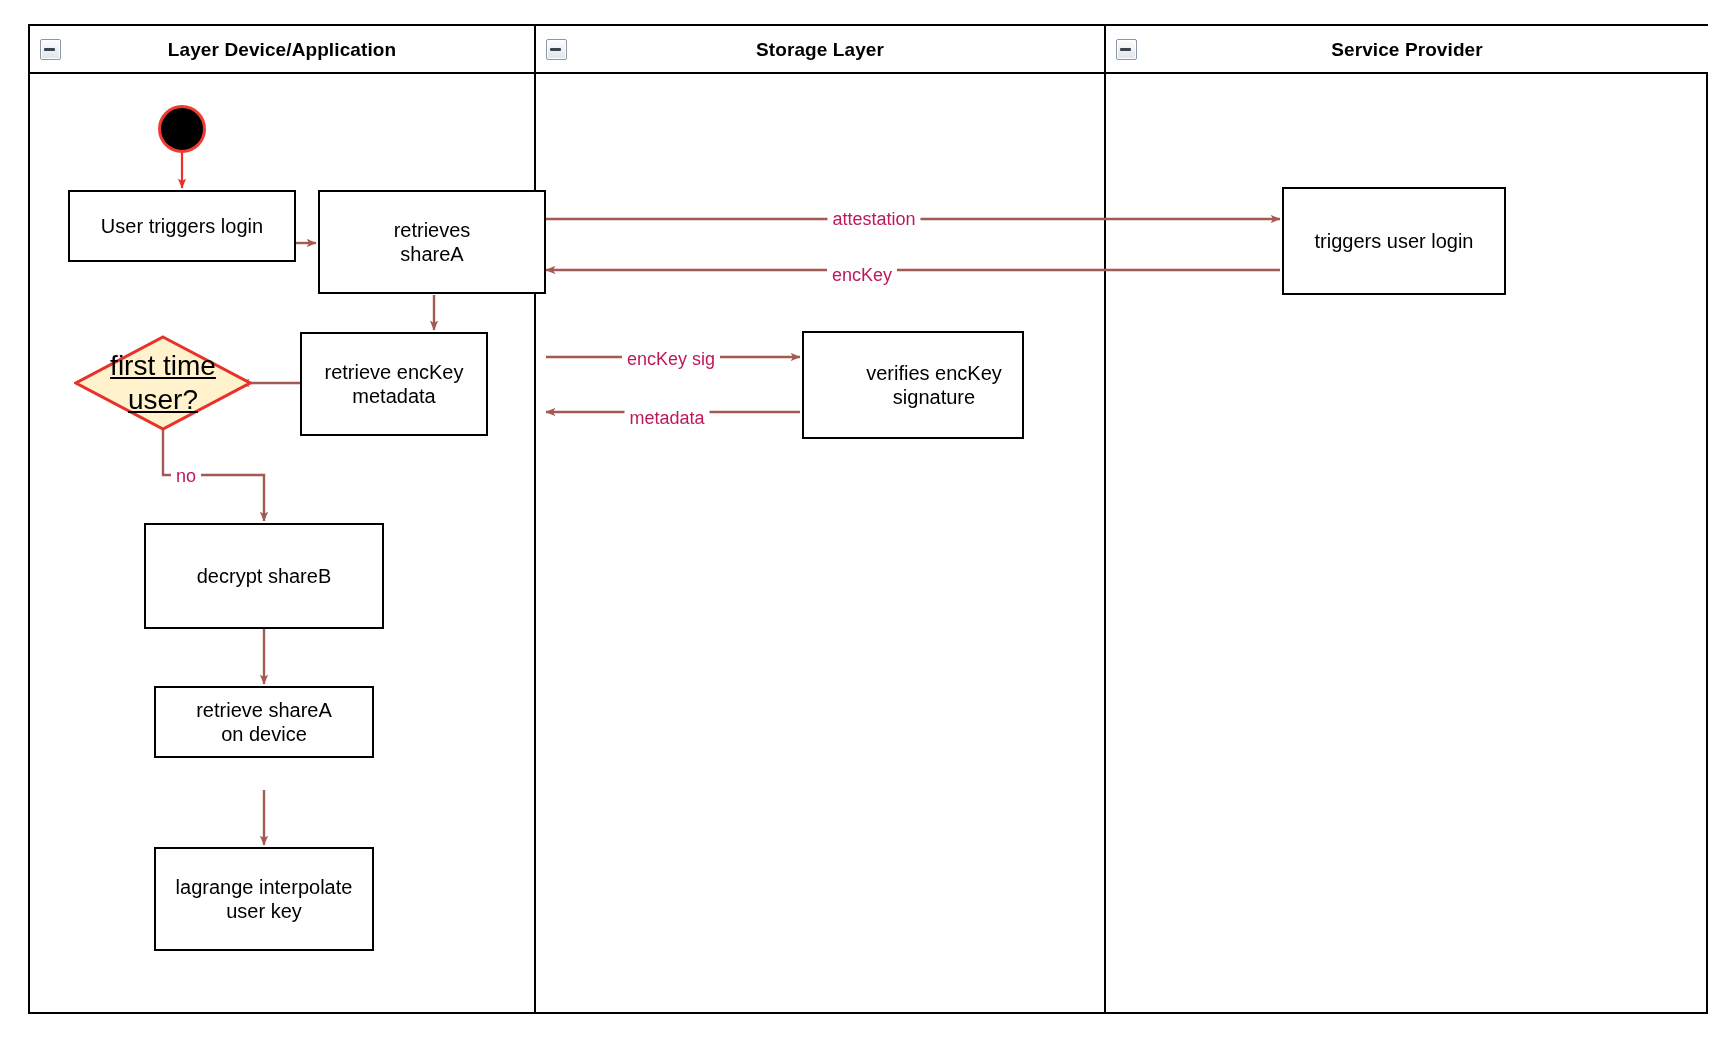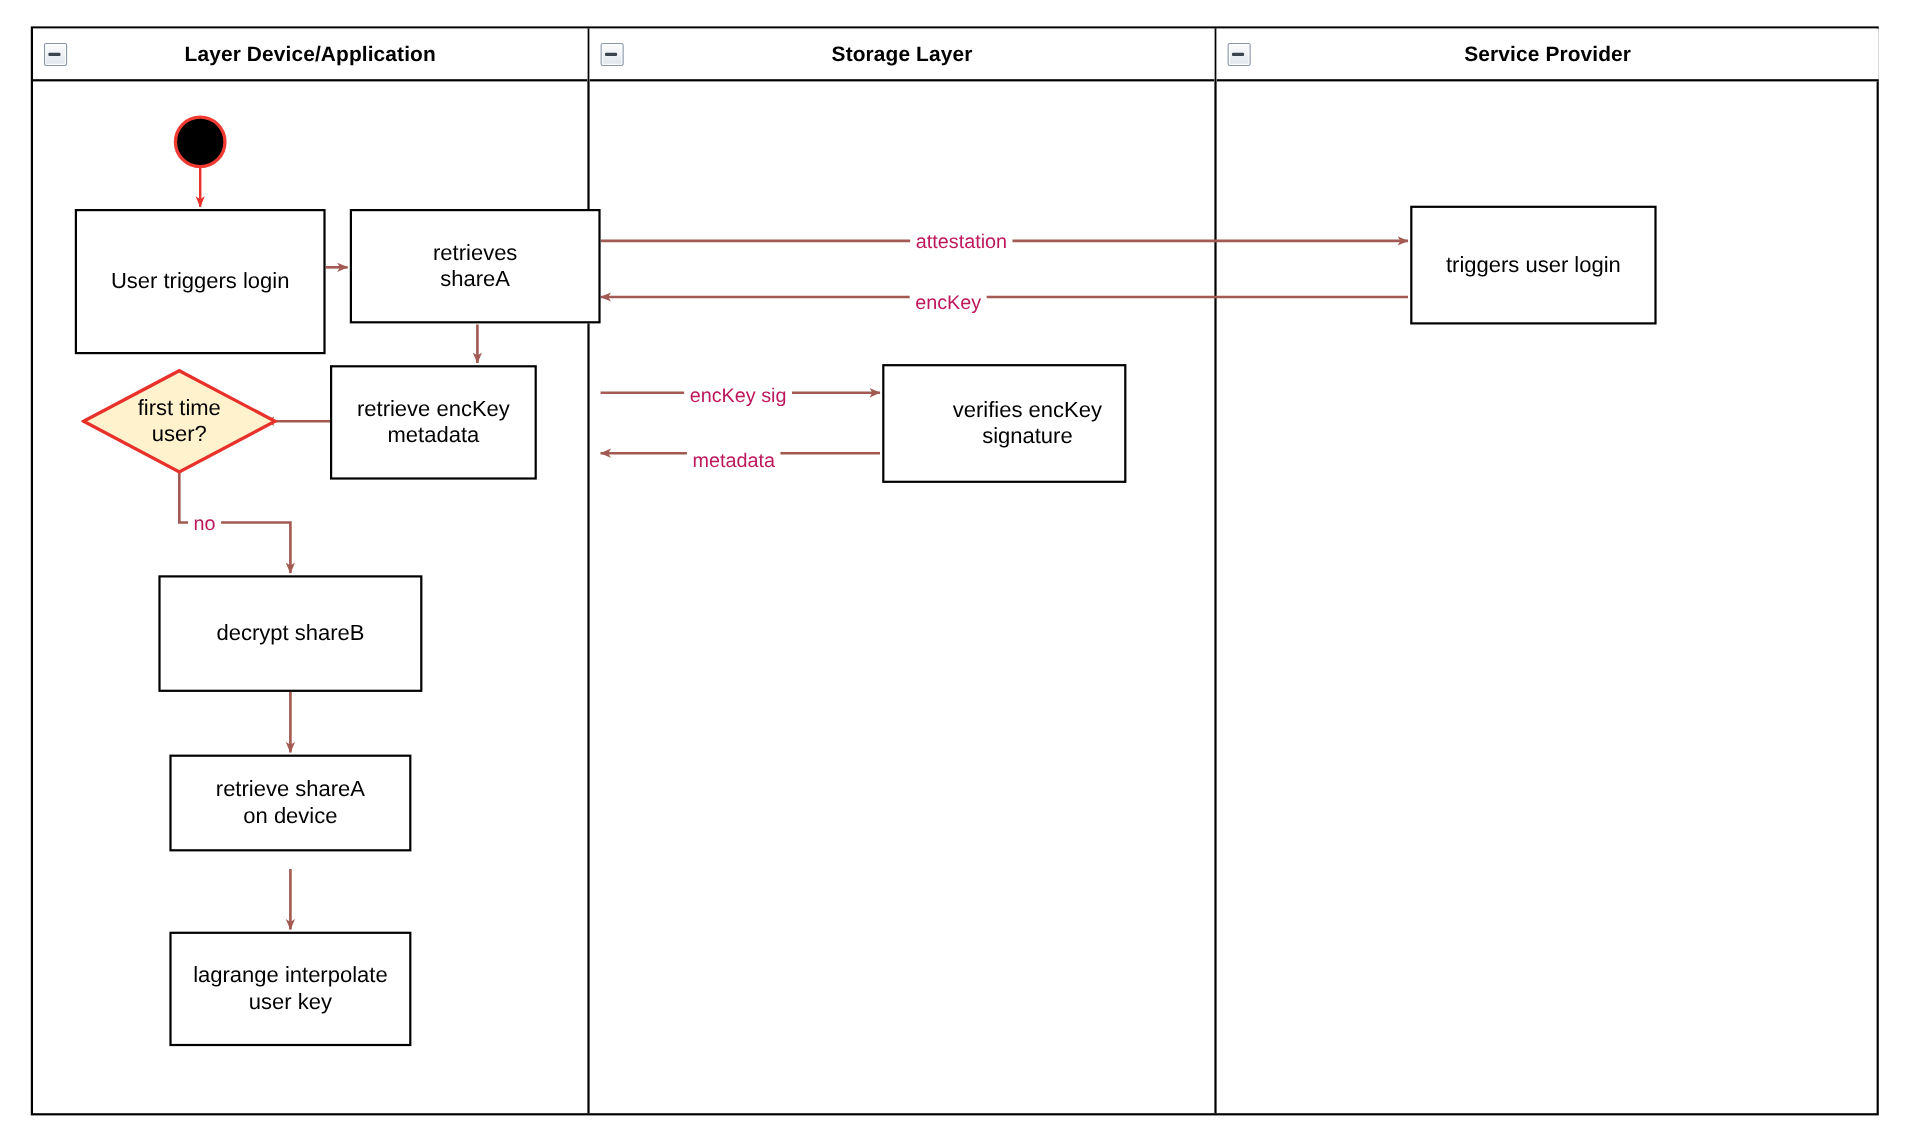--- a/index.html
+++ b/index.html
@@ -31,22 +31,22 @@
         justify-content:center;text-align:center;font-size:20px;color:#000;
         line-height:1.22;padding:2px 6px;white-space:pre-line;}
 
   .start-node{position:absolute;width:48px;height:48px;border-radius:50%;
               background:#000000;border:3px solid #ef3b32;box-sizing:border-box;}
 
   .diamond-wrap{position:absolute;}
   .diamond-wrap svg{position:absolute;left:0;top:0;}
   .diamond-label{position:absolute;left:0;top:0;width:100%;height:100%;
                  display:flex;align-items:center;justify-content:center;
-                 text-align:center;font-size:20px;color:#000;line-height:1.2;
-                 white-space:pre-line;}
+                 text-align:center;font-size:28px;color:#000;line-height:1.2;
+                 white-space:pre-line;text-decoration:underline;}
 
   
   svg.edges{position:absolute;left:0;top:0;width:1732px;height:1038px;
             overflow:visible;pointer-events:none;}
   .edge{fill:none;stroke:#a25a52;stroke-width:2.4;}
   .edge-red{fill:none;stroke:#e8312a;stroke-width:2.2;}
 
   .edge-label{position:absolute;transform:translate(-50%,-50%);
               background:#ffffff;padding:0 5px;font-size:18px;color:#be185d;
               white-space:nowrap;line-height:1.1;}
@@ -114,39 +114,39 @@
 
     
     <path class="edge" d="M264,629 L264,684" marker-end="url(#ah)"></path>
 
     
     <path class="edge" d="M264,790 L264,845" marker-end="url(#ah)"></path>
   </svg>
 
   <div class="start-node" style="left:158px;top:105px;"></div>
 
-  <div class="node" style="left:68px;top:190px;width:228px;height:132px;">User triggers login</div>
+  <div class="node" style="left:68px;top:190px;width:228px;height:72px;">User triggers login</div>
 
   <div class="node" style="left:318px;top:190px;width:228px;height:104px;">retrieves
 shareA</div>
 
   <div class="node" style="left:300px;top:332px;width:188px;height:104px;">retrieve encKey
 metadata</div>
 
   <div class="diamond-wrap" style="left:74px;top:335px;width:178px;height:96px;">
     <svg width="178" height="96" viewBox="0 0 178 96">
       <polygon points="89,2 176,48 89,94 2,48" fill="#fff2cc" stroke="#e8312a" stroke-width="3"></polygon>
     </svg>
     <div class="diamond-label">first time
 user?</div>
   </div>
 
   <div class="node" style="left:144px;top:523px;width:240px;height:106px;">decrypt shareB</div>
 
-  <div class="node" style="left:154px;top:686px;width:220px;height:88px;">retrieve shareA
+  <div class="node" style="left:154px;top:686px;width:220px;height:72px;">retrieve shareA
 on device</div>
 
   <div class="node" style="left:154px;top:847px;width:220px;height:104px;">lagrange interpolate
 user key</div>
 
   <div class="node" style="left:802px;top:331px;width:222px;height:108px;padding-left:48px;">verifies encKey
 signature</div>
 
   <div class="node" style="left:1282px;top:187px;width:224px;height:108px;">triggers user login</div>
 

